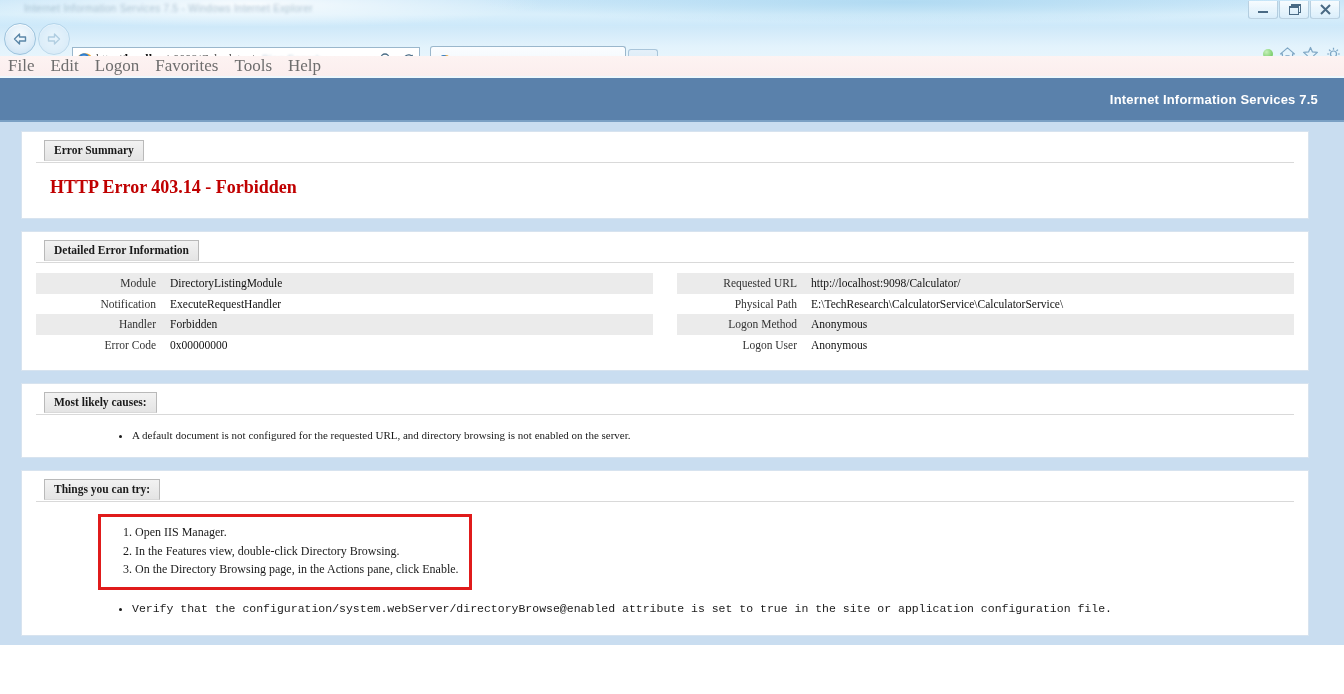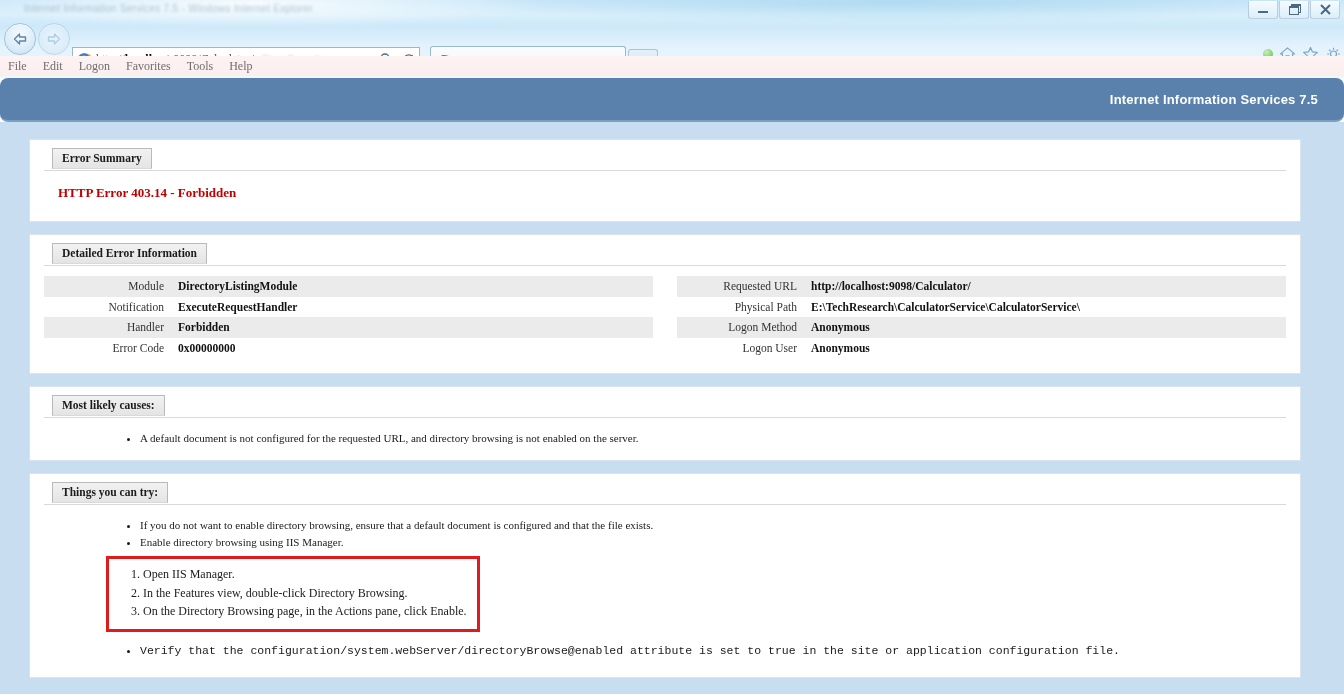--- a/index.html
+++ b/index.html
@@ -192,21 +192,21 @@
     position: absolute;
     left: 0; top: 56px;
     width: 1344px; height: 20px;
     background: linear-gradient(180deg,#fdf3f2 0%, #fbeeee 100%);
     display: flex;
     align-items: center;
     padding-left: 8px;
     box-sizing: border-box;
   }
   .menu-item {
-    font-size: 12px;
+    font-size: 17px;
     color: #6e6e6e;
     margin-right: 16px;
     font-family: "Liberation Serif", serif;
     filter: blur(0.25px);
   }
 
   
   .page {
     position: relative;
     width: 1344px;
@@ -216,32 +216,31 @@
   }
   .iis-banner {
     height: 44px;
     background: #5a81ab;
     border-bottom: 2px solid #7aa0c4;
     display: flex;
     align-items: center;
     justify-content: flex-end;
     padding-right: 26px;
     box-sizing: border-box;
-    border-radius: 8px;
   }
   .iis-banner-text {
     color: #ffffff;
     font-size: 13px;
     font-weight: bold;
     letter-spacing: .2px;
   }
   .page-body {
     position: relative;
     background: #c9ddf0;
-    padding: 17px;
+    padding: 9px;
   }
   .section {
     background: #ffffff;
     border: 1px solid #d7e3ef;
     margin: 0 0 0 0;
     padding: 10px 14px 14px 14px;
     position: relative;
   }
   .spacer {
     height: 12px;
@@ -278,21 +277,21 @@
     padding: 3px 9px 4px 9px;
     font-size: 11.5px;
     font-weight: bold;
     color: #1a1a1a;
     font-family: "Liberation Serif", serif;
     white-space: nowrap;
   }
 
   .err-title {
     color: #c00000;
-    font-size: 13px;
+    font-size: 18px;
     font-weight: bold;
     margin: 14px 0 6px 14px;
     font-family: "Liberation Serif", serif;
   }
   .err-sub {
     color: #c00000;
     font-size: 14.5px;
     font-weight: bold;
     margin: 0 0 8px 14px;
     font-family: "Liberation Serif", serif;
@@ -312,21 +311,21 @@
     font-family: "Liberation Serif", serif;
     line-height: 1.45;
   }
   .dt-label {
     text-align: right;
     color: #333;
     white-space: nowrap;
     width: 116px;
   }
   .dt-value {
-    font-weight: bold;
+    font-weight: normal;
     color: #111;
     padding-left: 10px !important;
   }
 
   .bullets {
     margin: 12px 0 0 0;
     padding-left: 96px;
     list-style: disc;
   }
   .bullets li {
@@ -560,24 +559,20 @@
 
     <div class="spacer"></div>
 
     <div class="side-pad">
       <div class="lblue-left"></div>
       <div class="sec-inner">
         <div class="section sec-things">
           <div class="legend-row">
             <span class="legend">Things you can try:</span>
           </div>
-          <ul class="bullets">
-            <li>If you do not want to enable directory browsing, ensure that a default document is configured and that the file exists.</li>
-            <li>Enable directory browsing using IIS Manager.</li>
-          </ul>
           <div class="redbox">
             <ol>
               <li>Open IIS Manager.</li>
               <li>In the Features view, double-click Directory Browsing.</li>
               <li>On the Directory Browsing page, in the Actions pane, click Enable.</li>
             </ol>
           </div>
           <ul class="post-bullets">
             <li>Verify that the configuration/system.webServer/directoryBrowse@enabled attribute is set to true in the site or application configuration file.</li>
           </ul>

